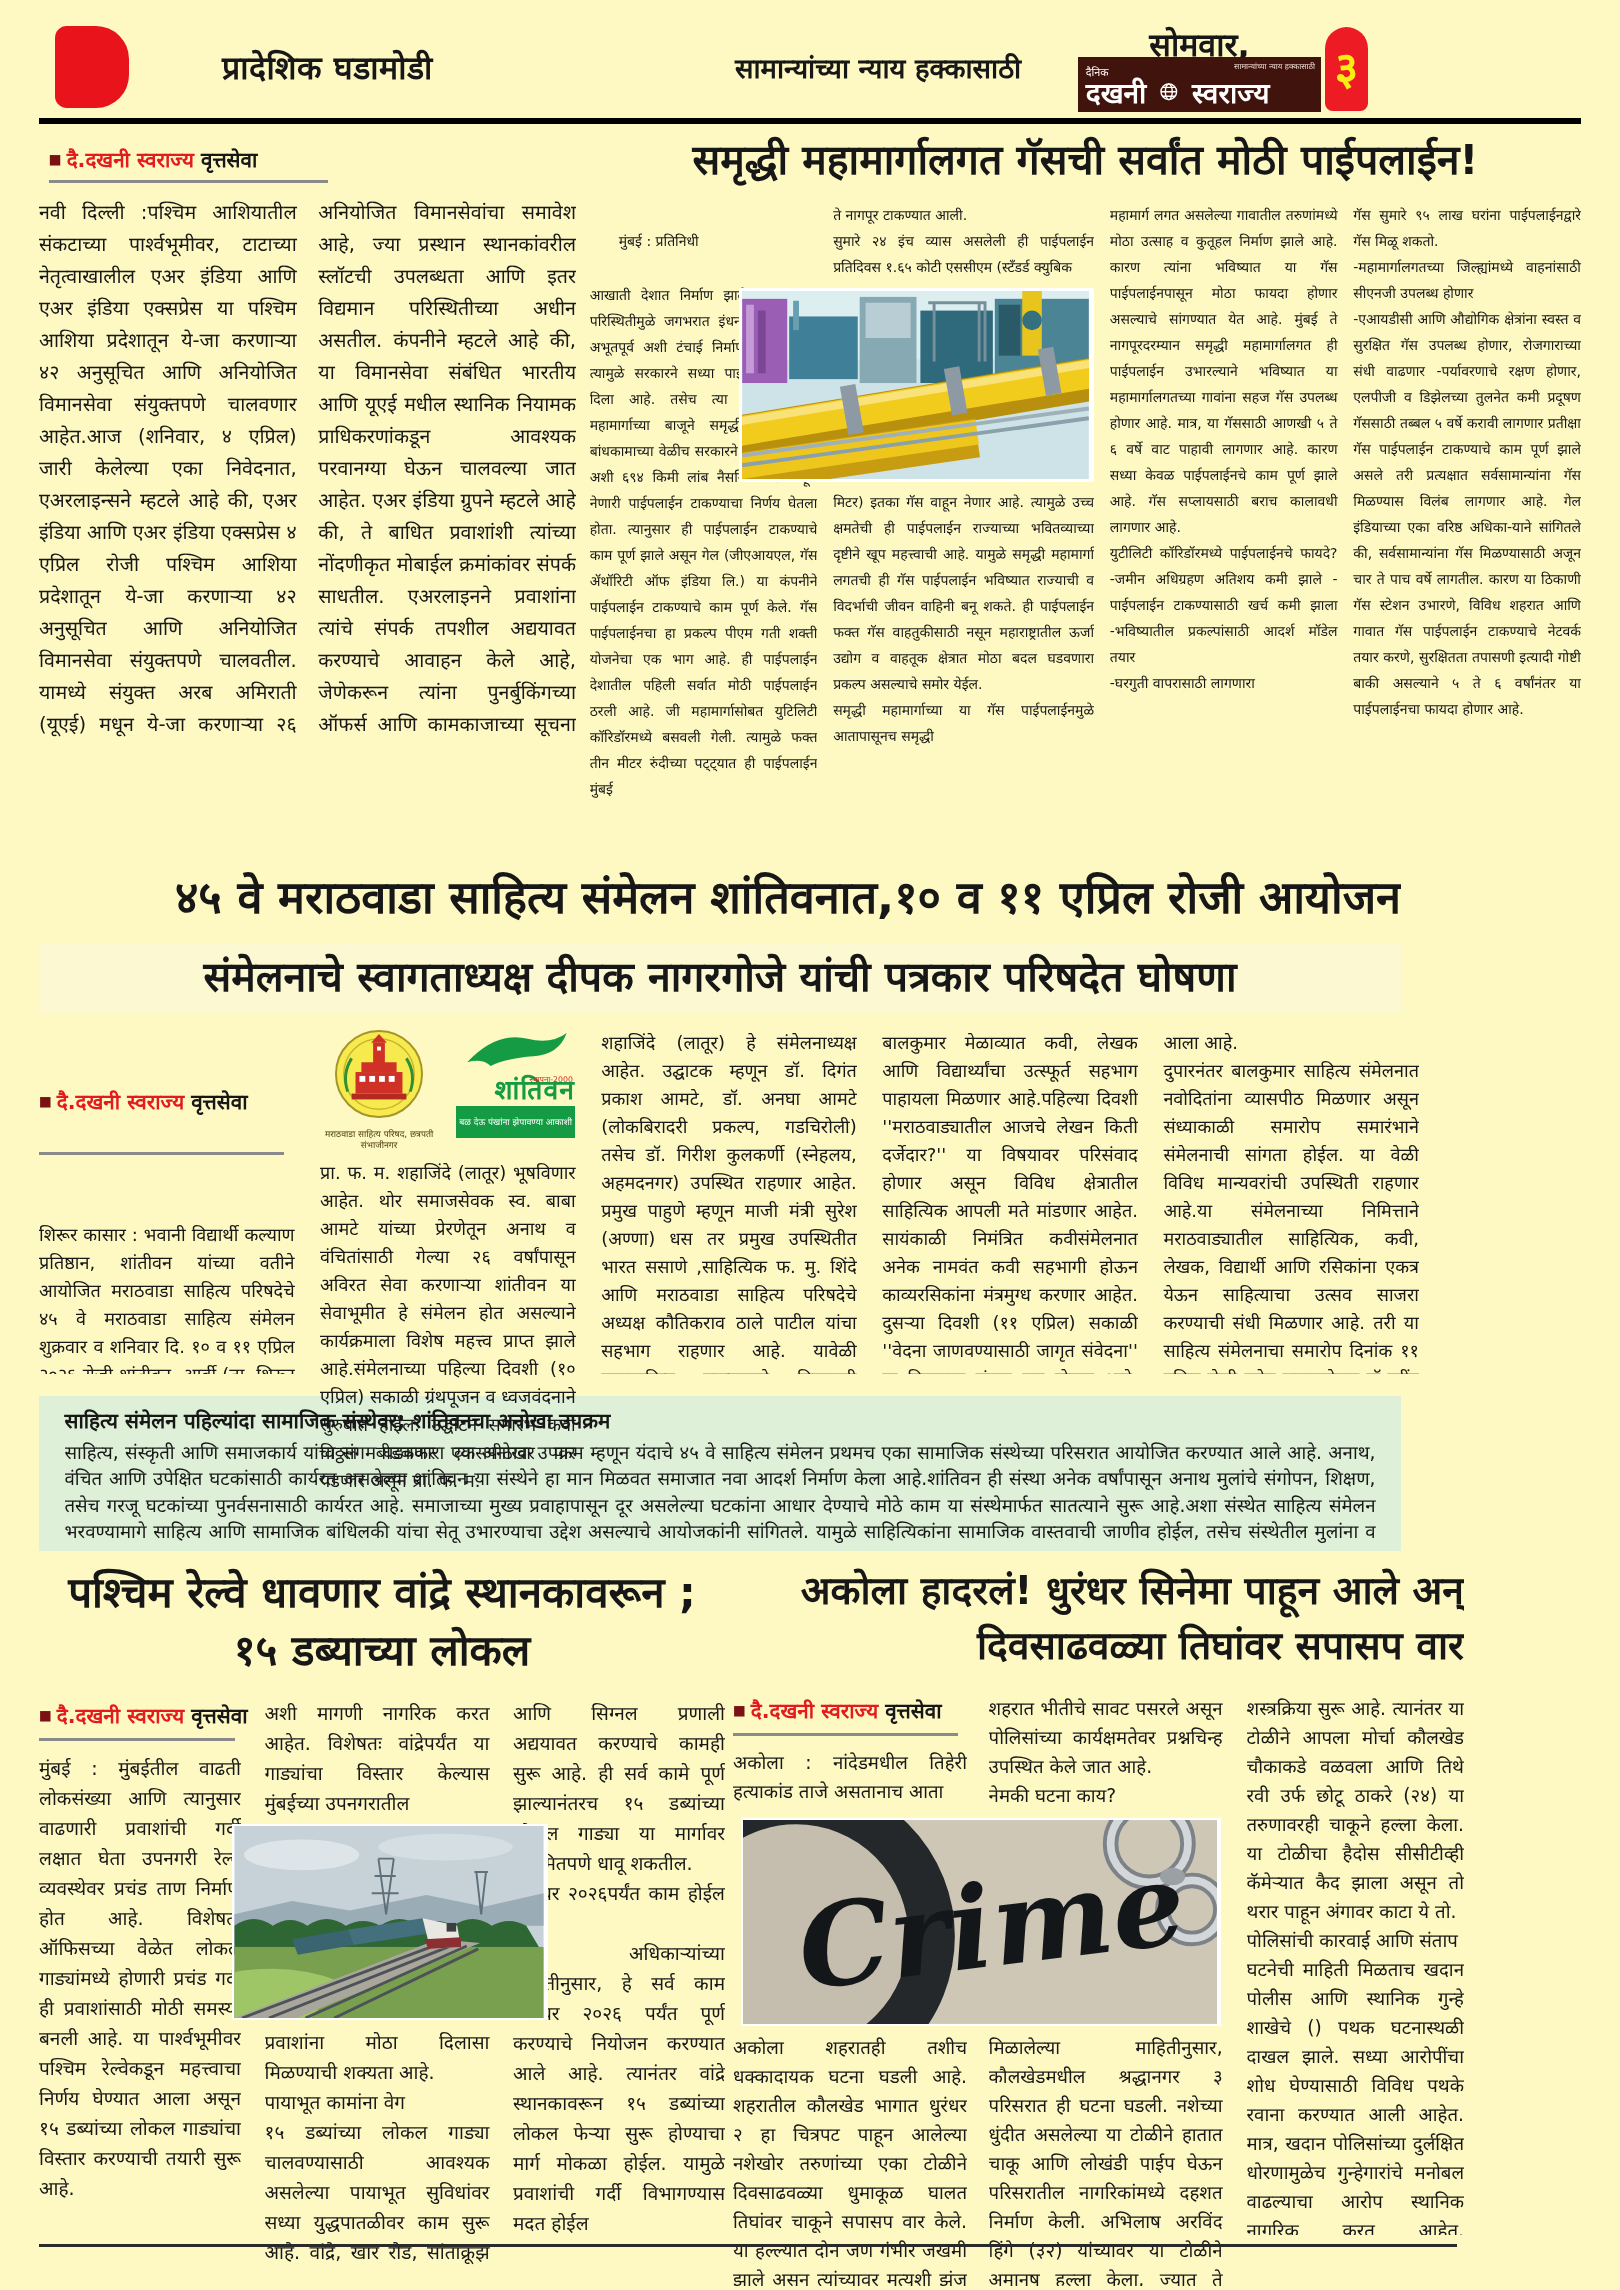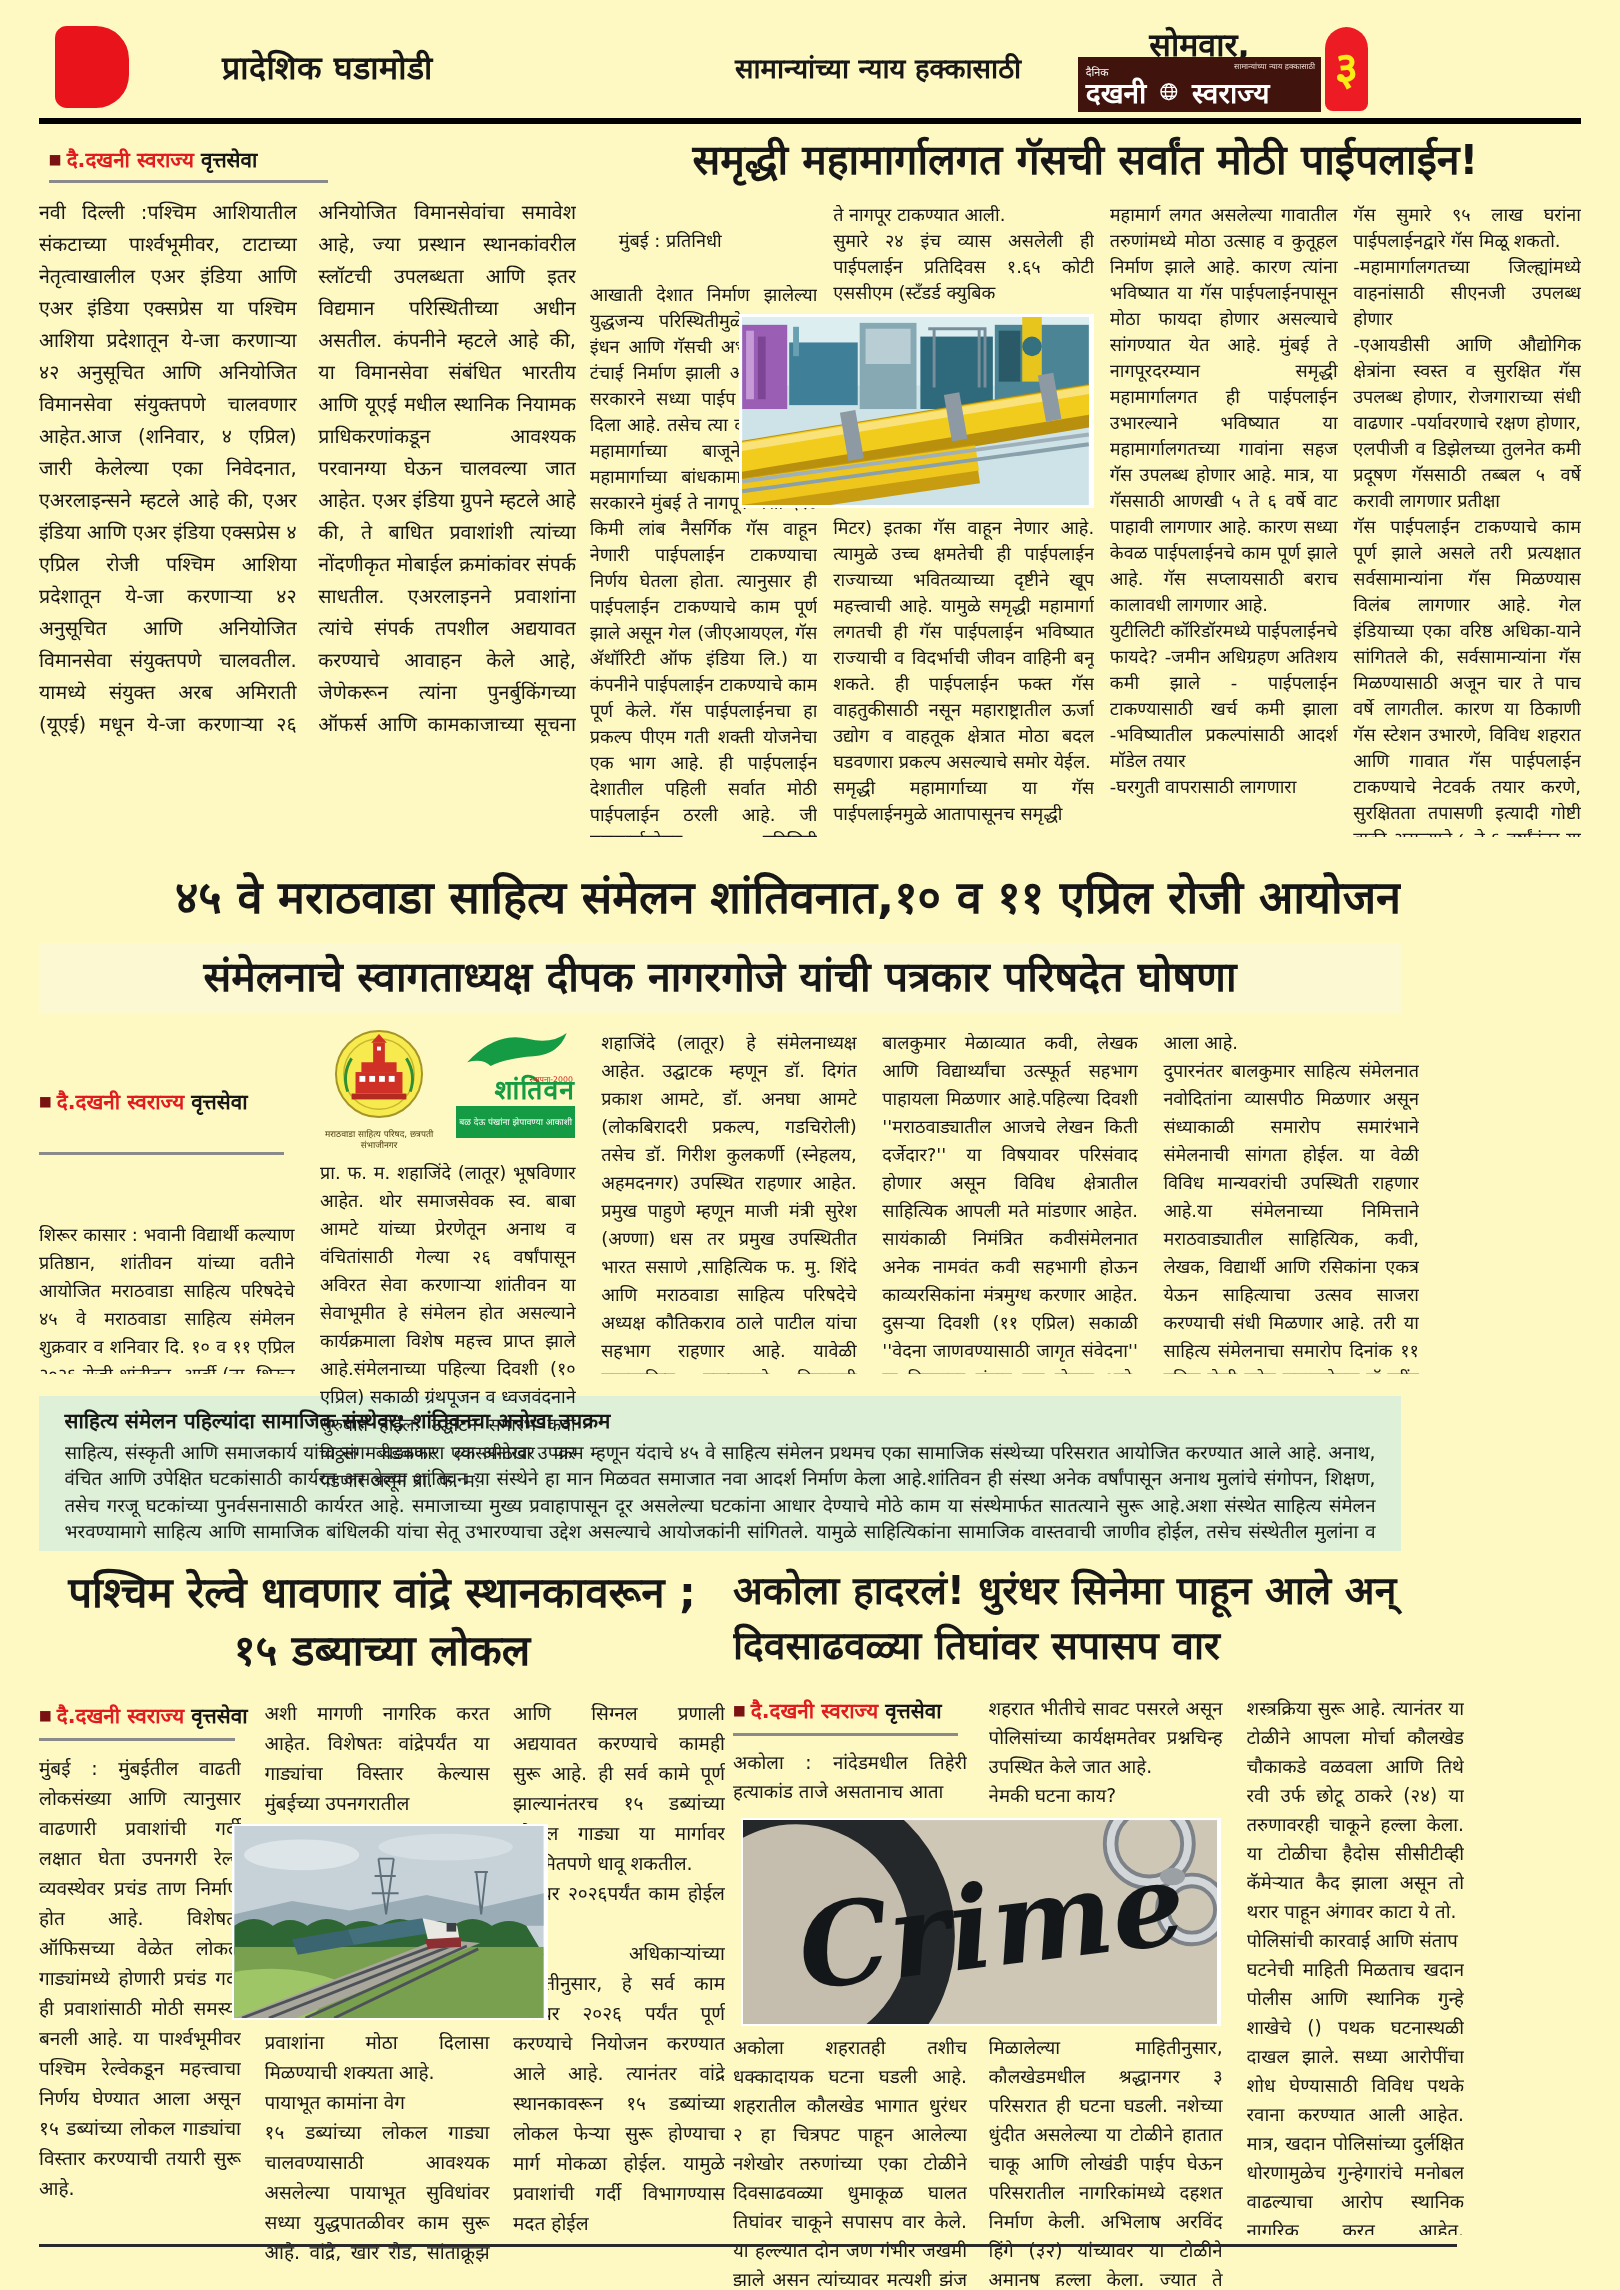--- a/index.html
+++ b/index.html
@@ -36,21 +36,21 @@
   
   .sec1{position:absolute;left:39px;top:131px;width:1542px;height:725px;display:flex;gap:13.7px}
   .art-air{width:537px;flex:none}
   .hl-purple{color:#9e2b92;font-size:32px;font-weight:bold;text-align:center;line-height:1.42;height:98px;overflow:hidden}
   .art-air .byline{margin:13.7px 0 0 9.8px}
   .air-body{margin-top:13.7px;height:549px;column-count:2;column-gap:21.6px;column-fill:auto;
             font-size:19.6px;line-height:32px;text-align:justify;white-space:pre-line;overflow:hidden}
   .art-gas{flex:1;min-width:0}
   .hl-black-lg{font-size:41px;font-weight:bold;text-align:center;white-space:nowrap;overflow:hidden;height:61px;line-height:59px}
   .gas-body{margin-top:9.8px;display:flex;gap:15.7px;height:635px}
-  .gcol{flex:1;font-size:18px;line-height:26px;height:635px}
+  .gcol{flex:1;font-size:14px;line-height:26px;height:635px}
   .gas-reporter{text-indent:29px;margin-bottom:2px}
   .gas-photo{width:355px;margin:7.8px 0 7.8px -94px;border:3.9px solid #fff}
 
   
   .sec2{position:absolute;left:39px;top:866px;width:1542px}
   .hl-black-xl{width:1362px;font-size:45px;font-weight:bold;text-align:right;white-space:nowrap;overflow:hidden;height:65px;line-height:63px}
   .band{width:1362px;margin-top:11.8px;background:#fcf8d2;height:71px;line-height:69px;text-align:center;
         font-size:41px;font-weight:bold;white-space:nowrap;overflow:hidden}
   .sam-body{margin-top:15.7px;width:1380px;height:345px;display:flex;gap:25.5px}
   .scol{flex:1;font-size:18px;line-height:28px;height:345px}
@@ -69,21 +69,21 @@
   .sec3{position:absolute;left:39px;top:1564px;width:1542px;height:706px}
   .art-rail{position:absolute;left:0;top:0;width:686px}
   .hl-black-md{font-size:42px;font-weight:bold;text-align:center;line-height:1.38;height:122px;overflow:hidden}
   .rail-body{margin-top:11.8px;display:flex;gap:23.5px;height:541px}
   .rcol{font-size:19px;line-height:30px;height:541px}
   .rcol1{width:202px;flex:none}
   .rcol2{width:225px;flex:none}
   .rcol3{flex:1}
   .train-photo{width:316px;margin:5.9px 0 7.8px -33px;border:2.9px solid #fff}
   .art-akola{position:absolute;left:694px;top:0;width:731px}
-  .hl-black-md2{font-size:39px;font-weight:bold;text-align:left;line-height:1.4;height:118px;overflow:hidden}
+  .hl-black-md2{font-size:39px;font-weight:bold;text-align:right;line-height:1.4;height:118px;overflow:hidden}
   .akola-body{margin-top:11.8px;display:flex;gap:23.5px;height:541px}
   .ak-wrap{width:490px;flex:none}
   .ak-row{display:flex;gap:21.6px}
   .ak-c1{width:234px;flex:none;font-size:18.6px;line-height:29px}
   .ak-c2{width:234px;flex:none;font-size:18.6px;line-height:29px}
   .ak-row2{height:253px;overflow:hidden}
   .crime-photo{width:480px;margin:7.8px 0 7.8px 7.8px;border:2.9px solid #fff}
   .ak-col3{flex:1;font-size:18.6px;line-height:29px;height:541px}
   .bottom-rule{position:absolute;left:0;top:680px;width:1418px;height:2.9px;background:#2a2a2a}
 </style>

